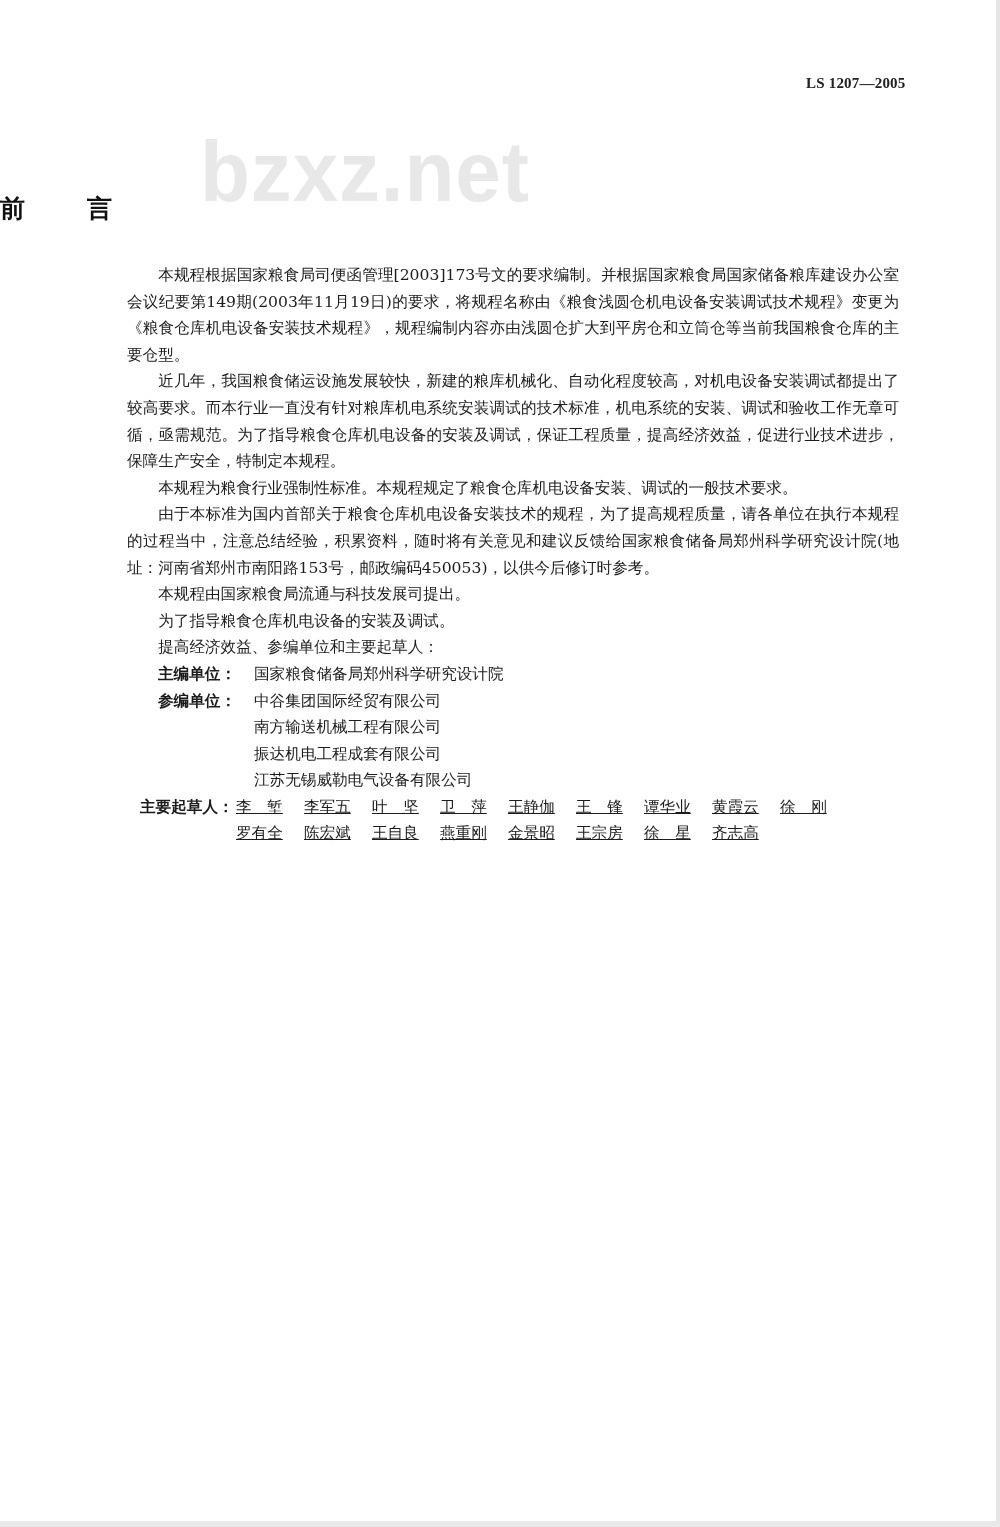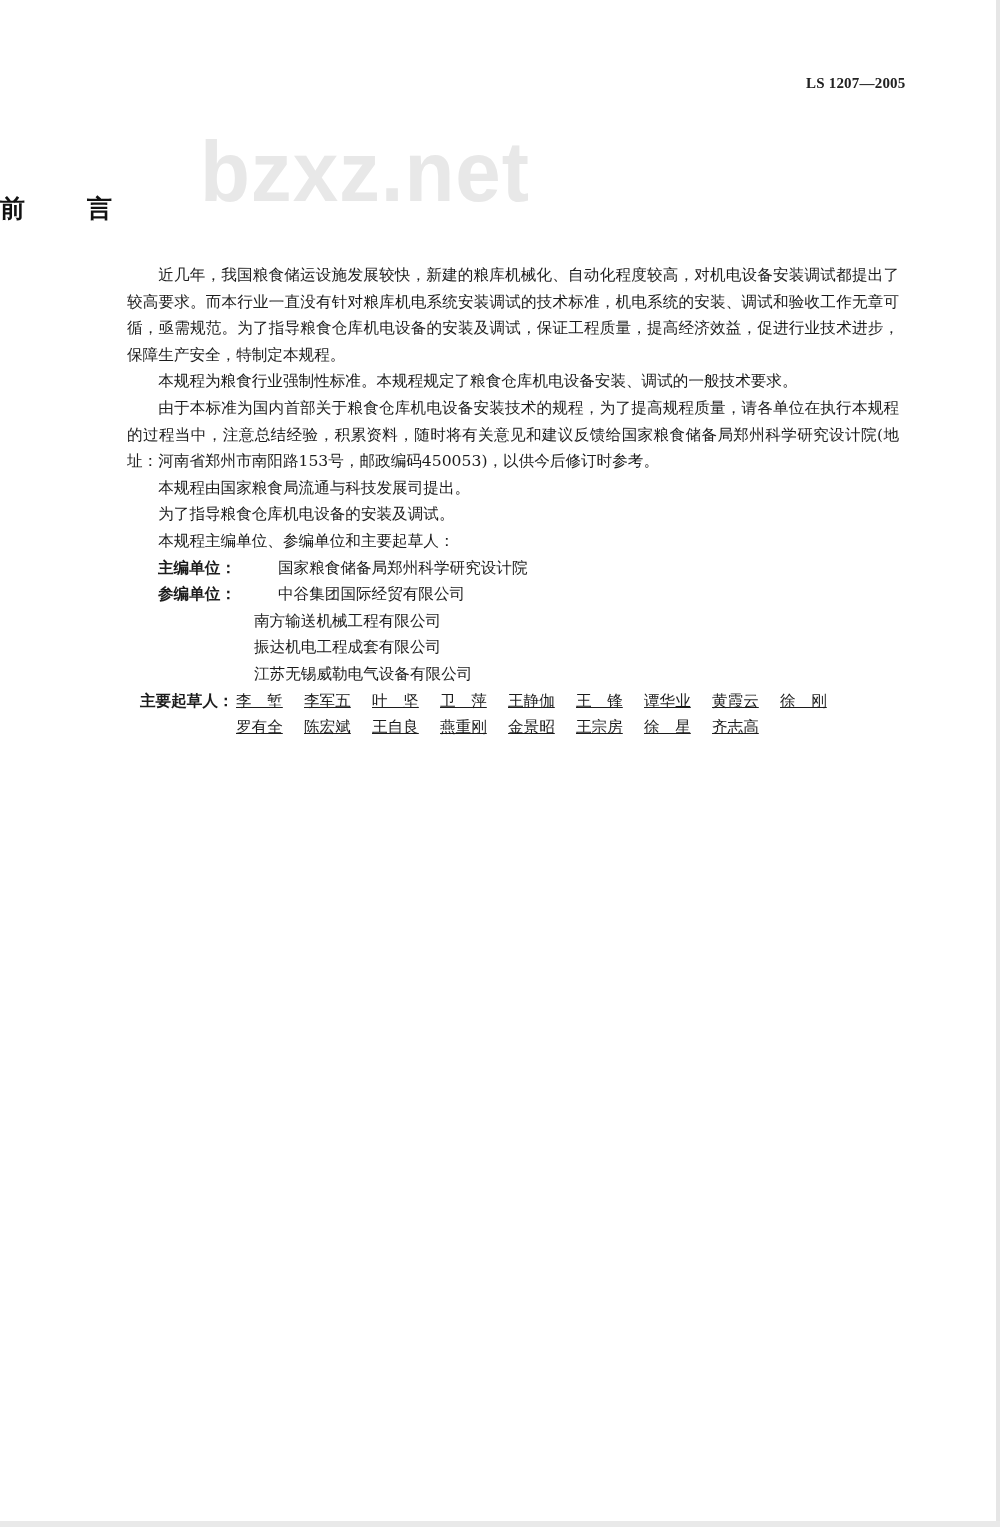--- a/index.html
+++ b/index.html
@@ -28,21 +28,21 @@
       font-size: 25px; font-weight: bold; color: #111; letter-spacing: 0; margin-top: 12px;
     }
     .title span { display: inline-block; }
     .title .gap { width: 62px; }
     .body {
       position: absolute; left: 127px; top: 262px; width: 772px;
       font-size: 15.6px; line-height: 26.6px; color: #1c1c1c;
       text-align: justify;
     }
     .para { margin: 0; text-indent: 2em; }
-    .row { display: flex; margin-left: 31px; gap: 24px; }
+    .row { display: flex; margin-left: 31px; }
     .row .label { font-weight: bold; width: 96px; white-space: nowrap; }
     .row .value { flex: 1; }
     .cont { margin-left: 127px; }
     .drafters-row { display: flex; margin-left: 13px; }
     .drafters-row .label { font-weight: bold; width: 96px; white-space: nowrap; }
     .drafter-names { width: 660px; }
     .drafter-line { display: flex; text-decoration: underline; }
     .drafter-line span { display: inline-block; width: 68px; letter-spacing: 0; }
   </style>
 </head>
@@ -53,26 +53,27 @@
 
 <div class="std-code">LS 1207—2005</div>
 
 <div class="watermark">bzxz.net</div>
 
 <div class="title">
   <span>前</span><span class="gap"></span><span>言</span>
 </div>
 
 <div class="body">
+  <p class="para">本规程根据国家粮食局司便函管理[2003]173号文的要求编制。并根据国家粮食局国家储备粮库建设办公室会议纪要第149期(2003年11月19日)的要求，将规程名称由《粮食浅圆仓机电设备安装调试技术规程》变更为《粮食仓库机电设备安装技术规程》，规程编制内容亦由浅圆仓扩大到平房仓和立筒仓等当前我国粮食仓库的主要仓型。</p>
   <p class="para">近几年，我国粮食储运设施发展较快，新建的粮库机械化、自动化程度较高，对机电设备安装调试都提出了较高要求。而本行业一直没有针对粮库机电系统安装调试的技术标准，机电系统的安装、调试和验收工作无章可循，亟需规范。为了指导粮食仓库机电设备的安装及调试，保证工程质量，提高经济效益，促进行业技术进步，保障生产安全，特制定本规程。</p>
   <p class="para">本规程为粮食行业强制性标准。本规程规定了粮食仓库机电设备安装、调试的一般技术要求。</p>
   <p class="para">由于本标准为国内首部关于粮食仓库机电设备安装技术的规程，为了提高规程质量，请各单位在执行本规程的过程当中，注意总结经验，积累资料，随时将有关意见和建议反馈给国家粮食储备局郑州科学研究设计院(地址：河南省郑州市南阳路153号，邮政编码450053)，以供今后修订时参考。</p>
   <p class="para">本规程由国家粮食局流通与科技发展司提出。</p>
   <p class="para">为了指导粮食仓库机电设备的安装及调试。</p>
-  <p class="para">本规程主编单位、参编单位和主要起草人：</p>
+  <p class="para">提高经济效益、参编单位和主要起草人：</p>
 
   <div class="row">
     <span class="label">主编单位：</span>
     <span class="value">国家粮食储备局郑州科学研究设计院</span>
   </div>
 
   <div class="row">
     <span class="label">参编单位：</span>
     <span class="value">中谷集团国际经贸有限公司</span>
   </div>

